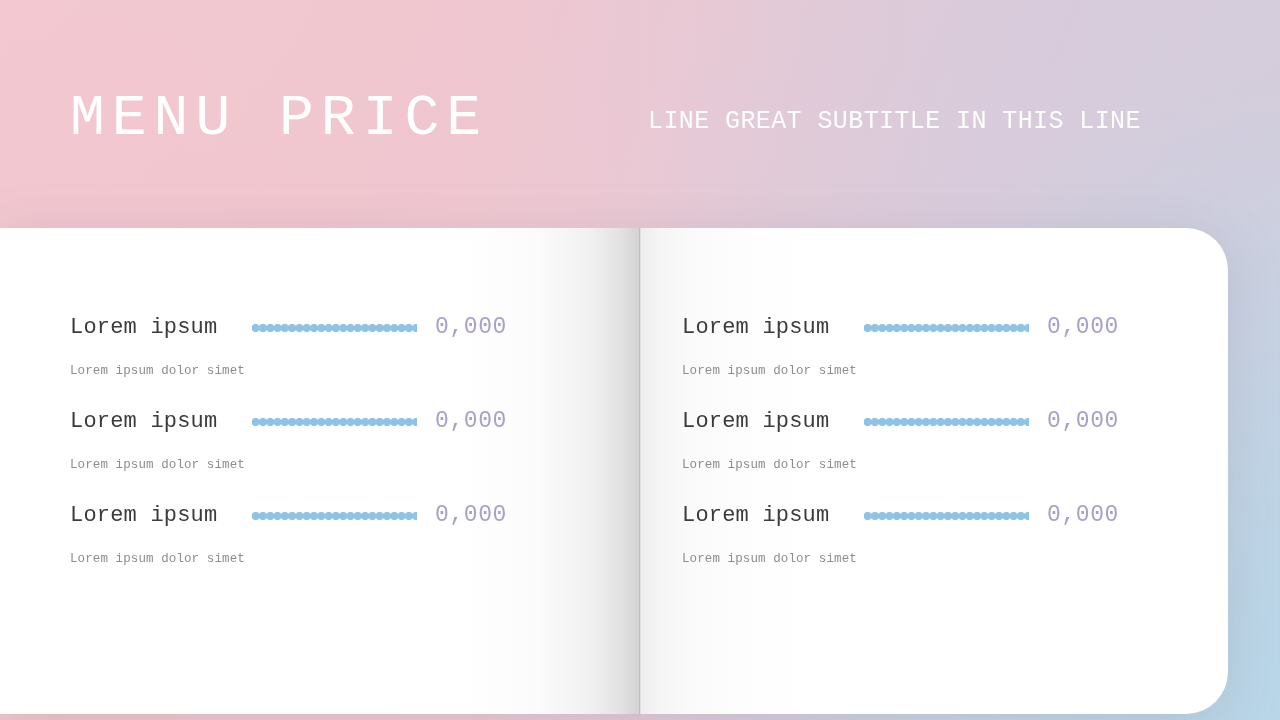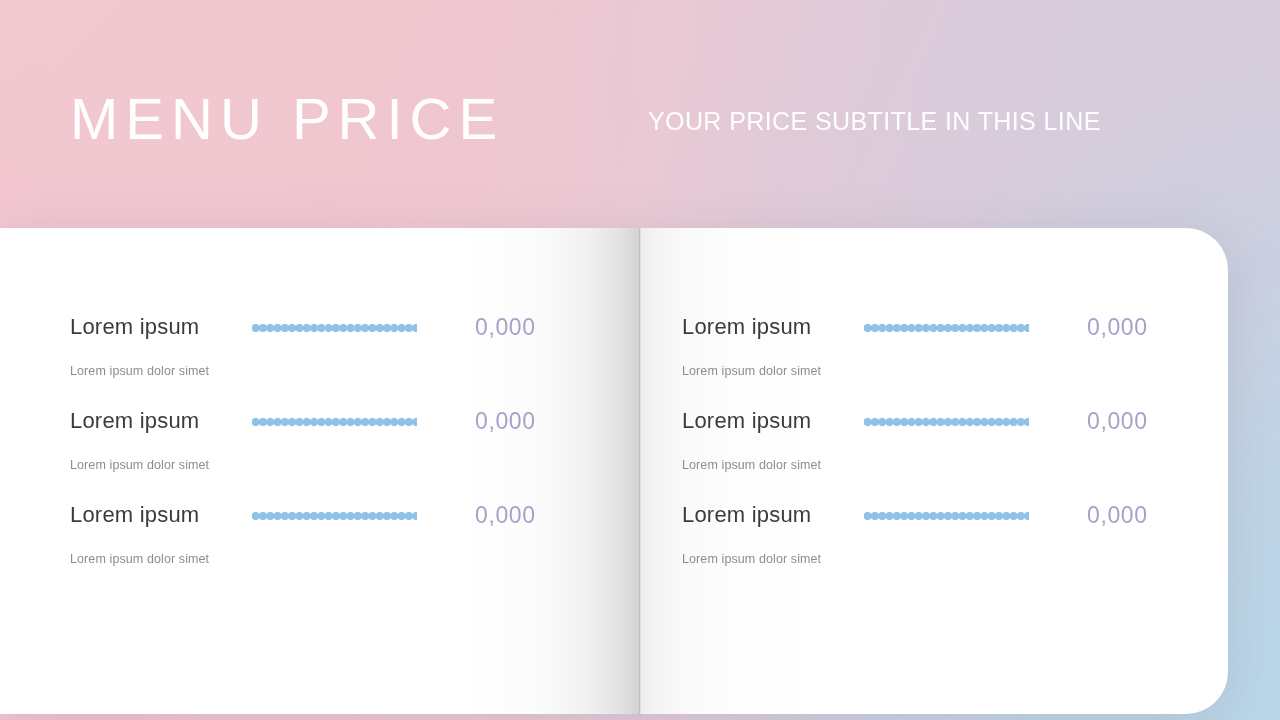--- a/index.html
+++ b/index.html
@@ -1,15 +1,15 @@
 <!DOCTYPE html>
 <html><head>
 <meta charset="utf-8">
 <style>
-  * { margin:0; padding:0; box-sizing:border-box; }
+  * { margin:0; padding:0; box-sizing:border-box;font-family:Liberation Mono, monospace; }
   html, body {
     width:1280px; height:720px; overflow:hidden;
     font-family:"Liberation Sans", sans-serif;
   }
 
   
   #slide {
     position:relative; width:1280px; height:720px;
     background:
       radial-gradient(circle at 112% 112%, rgba(176,214,234,0.95) 0%, rgba(176,214,234,0.55) 22%, rgba(176,214,234,0.0) 46%),
@@ -72,35 +72,35 @@
     width:182px; flex:0 0 182px;
   }
   .leader {
     flex:0 0 165px; height:16px; margin-top:2px;
     background-image:radial-gradient(circle, #8fc3e6 0%, #8fc3e6 42%, rgba(143,195,230,0) 52%);
     background-size:7.3px 16px; background-repeat:repeat-x;
     background-position:0 center;
   }
   .item-price {
     font-size:23px; font-weight:300; color:#a6a1c9;
-    letter-spacing:0.6px; margin-left:58px; white-space:nowrap;
+    letter-spacing:0.6px; margin-left:18px; white-space:nowrap;
   }
   .item-desc {
     margin-top:24px; font-size:12.5px; font-weight:400;
     color:#8d8d8d; letter-spacing:0.1px; white-space:nowrap;
   }
 </style>
 </head>
 <body>
 
 <div id="slide">
 
   <div id="header">
     <div id="page-title">MENU PRICE</div>
-    <div id="page-subtitle">YOUR PRICE SUBTITLE IN THIS LINE</div>
+    <div id="page-subtitle">LINE GREAT SUBTITLE IN THIS LINE</div>
   </div>
 
   <div id="menu-card">
 
     <div class="page" id="left-page">
       <div class="menu-list" id="left-list">
 
         <div class="menu-row">
           <div class="row-top">
             <div class="item-name">Lorem ipsum</div>

